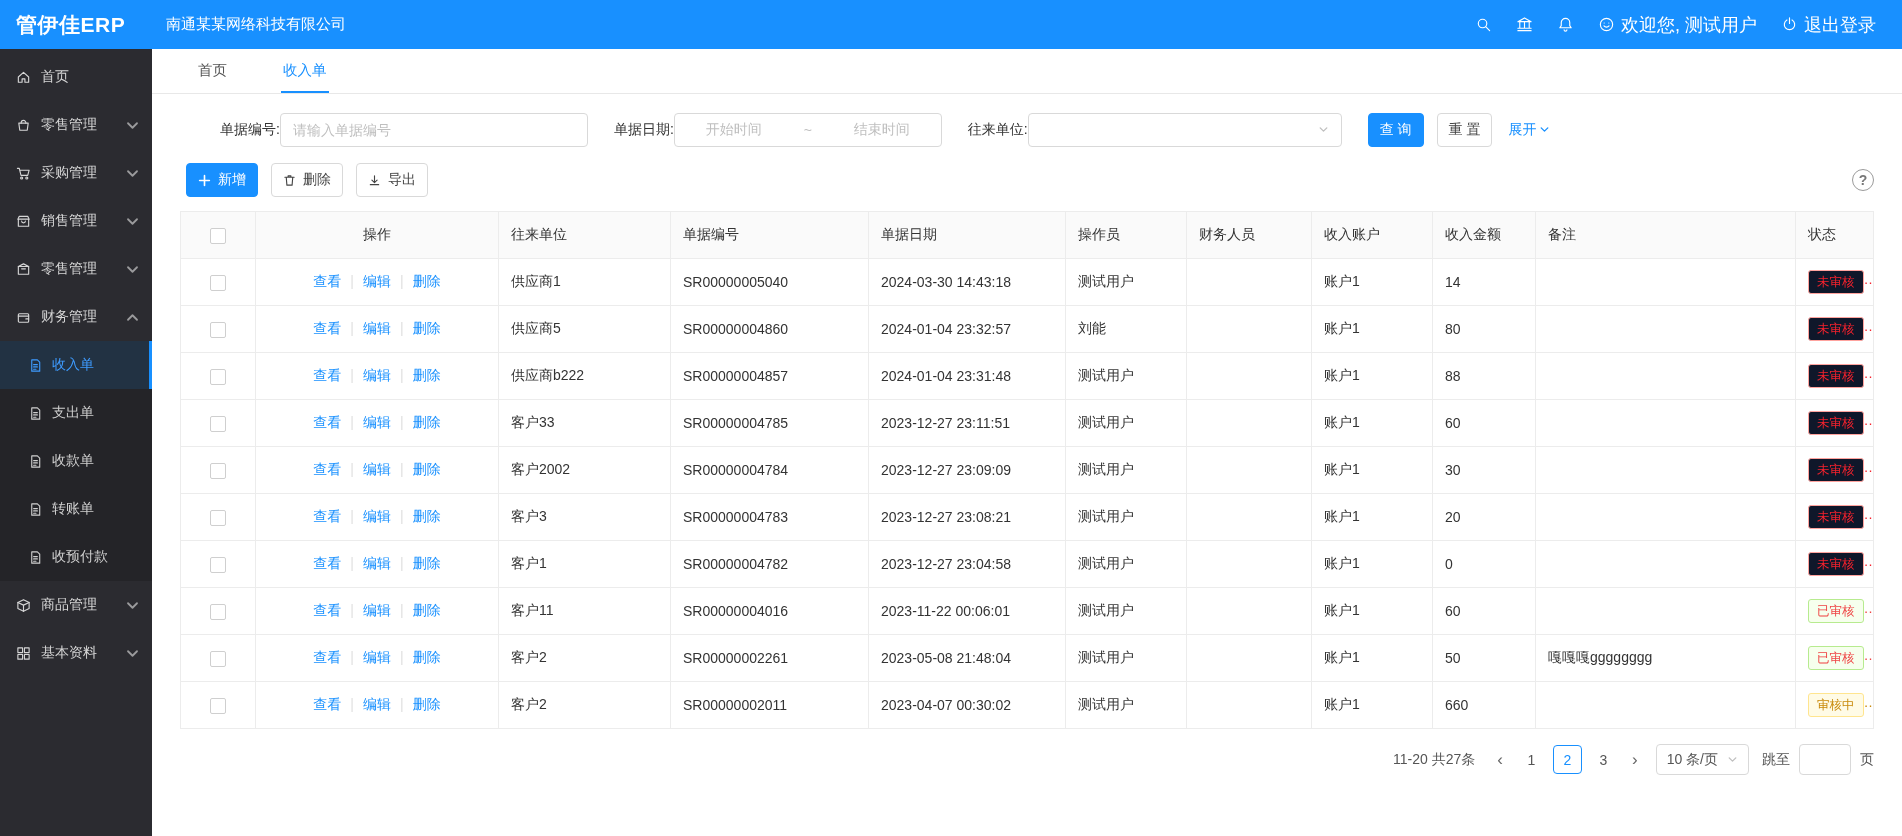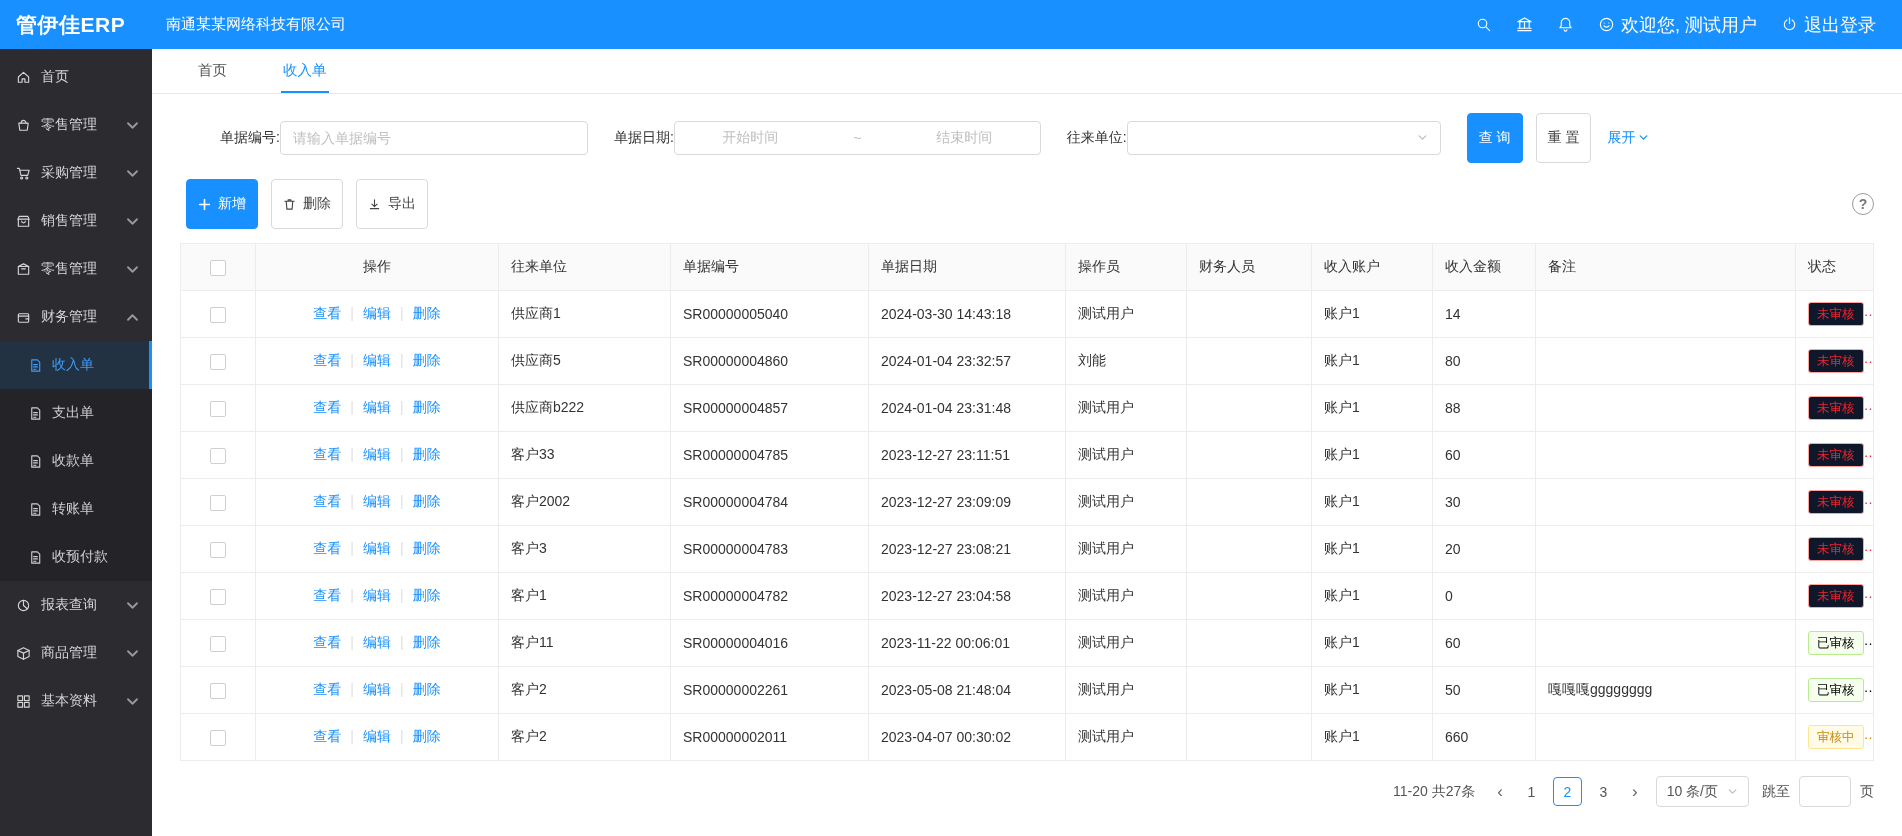--- a/index.html
+++ b/index.html
@@ -33,44 +33,44 @@
   .tabbar { height: 45px; border-bottom: 1px solid #e8e8e8; display: flex; align-items: stretch; padding-left: 44px; gap: 52px; flex-shrink: 0; }
   .tab { display: flex; align-items: center; font-size: 14.5px; color: #555; cursor: pointer; border-bottom: 2px solid transparent; padding: 0 2px; }
   .tab.active { color: #1890ff; border-bottom-color: #1890ff; }
   .content { padding: 0 28px; }
   
   .filters { display: flex; align-items: center; margin-top: 19px; padding-left: 40px; }
   .fgroup { display: flex; align-items: center; margin-right: 26px; }
   .flabel { color: #333; white-space: nowrap; }
   .txt-input { width: 308px; height: 34px; border: 1px solid #d9d9d9; border-radius: 4px; padding: 0 12px; font-size: 14px; color: #333; font-family: "Liberation Sans", sans-serif; outline: none; }
   .txt-input::placeholder { color: #bfbfbf; }
-  .range { width: 367px; height: 34px; border: 1px solid #d9d9d9; border-radius: 4px; display: flex; align-items: center; justify-content: space-around; color: #bfbfbf; cursor: pointer; font-size: 14px; padding: 16px 10px; }
+  .range { width: 268px; height: 34px; border: 1px solid #d9d9d9; border-radius: 4px; display: flex; align-items: center; justify-content: space-around; color: #bfbfbf; cursor: pointer; font-size: 14px; padding: 16px 10px; }
   .select { width: 314px; height: 34px; border: 1px solid #d9d9d9; border-radius: 4px; display: flex; align-items: center; justify-content: flex-end; padding: 0 12px; cursor: pointer; }
   .sel-arrow { color: #bfbfbf; }
   .sel-arrow svg { width: 11px; height: 11px; }
-  .btn { height: 50px; padding: 8px 11px; border: 1px solid #d9d9d9; background: #fff; border-radius: 4px; font-size: 14px; color: #444; cursor: pointer; display: inline-flex; align-items: center; gap: 7px; font-family: "Liberation Sans", sans-serif; white-space: nowrap; }
+  .btn { height: 34px; padding: 8px 11px; border: 1px solid #d9d9d9; background: #fff; border-radius: 4px; font-size: 14px; color: #444; cursor: pointer; display: inline-flex; align-items: center; gap: 7px; font-family: "Liberation Sans", sans-serif; white-space: nowrap; }
   .btn.primary { background: #1890ff; border-color: #1890ff; color: #fff; }
   .btn .ic svg { width: 13px; height: 13px; }
   .btn + .btn { margin-left: 13px; }
   .expand { color: #1890ff; display: inline-flex; align-items: center; gap: 3px; margin-left: 16px; cursor: pointer; white-space: nowrap; }
   .expand svg { width: 11px; height: 11px; }
   
   .toolbar-row { display: flex; align-items: center; margin-top: 16px; padding-left: 6px; }
   .help { margin-left: auto; width: 22px; height: 22px; border: 1.6px solid #9b9b9b; border-radius: 50%; color: #777; display: flex; align-items: center; justify-content: center; font-size: 14px; font-weight: bold; cursor: pointer; }
   
   table { width: 100%; border-collapse: collapse; margin-top: 14px; table-layout: fixed; }
   th, td { border: 1px solid #ececec; height: 47px; padding: 0 12px; font-size: 14px; text-align: left; overflow: hidden; white-space: nowrap; text-overflow: ellipsis; }
   th { background: #fafafa; color: #333; font-weight: normal; }
   .center { text-align: center; }
   .op { color: #1890ff; cursor: pointer; text-decoration: none; }
   .sep { color: #e0e0e0; margin: 0 9px; }
   .cb { width: 16px; height: 16px; border: 1px solid #cfcfcf; border-radius: 2px; background: #fff; display: inline-block; vertical-align: middle; cursor: pointer; }
   .badge { display: inline-block; padding: 2px 8px; border-radius: 3px; font-size: 12.5px; line-height: 1.45; border: 1px solid; }
   .badge.danger  { color: #f5222d; background: #0f172a; border-color: #ffa39e; }
-  .badge.success { color: #000000; background: #f6ffed; border-color: #b7eb8f; }
+  .badge.success { color: #ef4444; background: #f6ffed; border-color: #b7eb8f; }
   .badge.warning { color: #c98a0b; background: #fffbe6; border-color: #ffe58f; }
   
   .pagination { display: flex; align-items: center; justify-content: flex-end; gap: 9px; margin-top: 15px; color: #555; font-size: 14px; }
   .pg-total { margin-right: 8px; }
   .pg-arrow { color: #666; font-size: 17px; padding: 0 5px; cursor: pointer; line-height: 1; }
   .page-nums { display: flex; align-items: center; gap: 7px; }
   .pg-num { min-width: 29px; height: 29px; display: inline-flex; align-items: center; justify-content: center; cursor: pointer; border-radius: 4px; border: 1px solid transparent; }
   .pg-num.current { border-color: #1890ff; color: #1890ff; }
   .pg-select { height: 31px; border: 1px solid #d9d9d9; border-radius: 4px; display: inline-flex; align-items: center; padding: 0 10px; gap: 9px; color: #555; cursor: pointer; margin: 0 4px; }
   .jump-input { width: 52px; height: 31px; border: 1px solid #d9d9d9; border-radius: 4px; outline: none; padding: 0 6px; font-size: 14px; font-family: "Liberation Sans", sans-serif; }
@@ -250,34 +250,20 @@
                 <path d="M4 2h6l2.5 2.5V14H4z"></path>
                 <path d="M6 7h4M6 9.5h4M6 12h2.5"></path>
               </svg>
             </span>
             <span>收预付款</span>
           </div>
         </div>
         <div class="menu-item">
           <span class="ic">
             <svg viewBox="0 0 16 16">
-              <circle cx="8" cy="8" r="5.5"></circle>
-              <path d="M8 8V2.5M8 8l4 3.5"></path>
-            </svg>
-          </span>
-          <span class="mi-label">报表查询</span>
-          <span class="ic mi-chevron">
-            <svg viewBox="0 0 10 10">
-              <path d="M2 3.5 5 6.5 8 3.5"></path>
-            </svg>
-          </span>
-        </div>
-        <div class="menu-item">
-          <span class="ic">
-            <svg viewBox="0 0 16 16">
               <path d="M8 1.8 14 4.7v6.6L8 14.2 2 11.3V4.7z"></path>
               <path d="M2 4.7 8 7.6l6-2.9M8 7.6v6.6"></path>
             </svg>
           </span>
           <span class="mi-label">商品管理</span>
           <span class="ic mi-chevron">
             <svg viewBox="0 0 10 10">
               <path d="M2 3.5 5 6.5 8 3.5"></path>
             </svg>
           </span>

